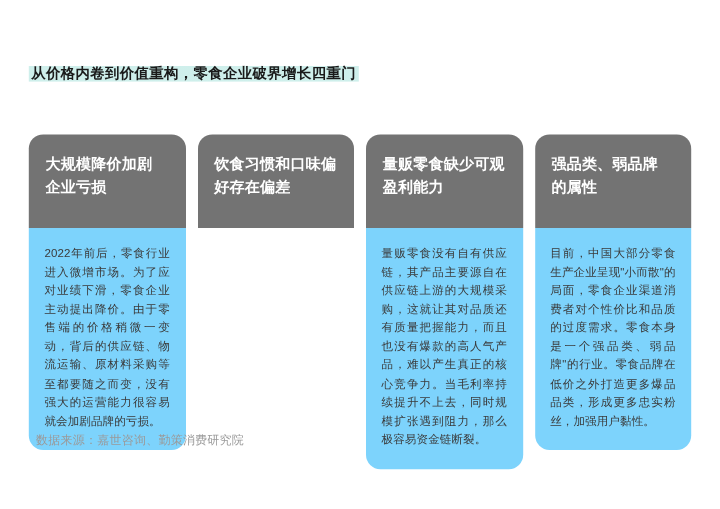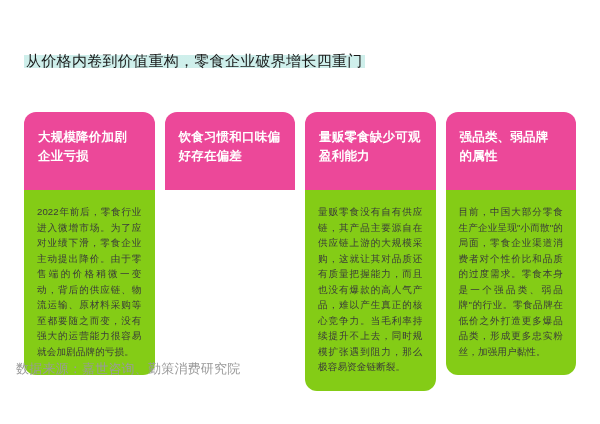--- a/index.html
+++ b/index.html
@@ -22,22 +22,22 @@
   }
   .title-row {
     position: absolute;
     left: 24px;
     top: 48px;
     display: flex;
     align-items: center;
     height: 26px;
   }
   .title-text {
-    font-size: 15px;
-    font-weight: normal;
+    font-size: 12px;
+    font-weight: bold;
     color: #1a1a1a;
     letter-spacing: 0.3px;
     background: linear-gradient(to right, rgba(167,226,219,0.55) 0%, rgba(167,226,219,0.55) 100%);
     background-repeat: no-repeat;
     background-size: 100% 13px;
     background-position: 0 60%;
     padding: 0 2px;
     white-space: nowrap;
   }
   .cards {
@@ -47,48 +47,48 @@
     width: 552px;
     display: flex;
     gap: 10px;
   }
   .card {
     width: 132px;
     display: flex;
     flex-direction: column;
   }
   .card-head {
-    background: #ec4899;
+    background: #737373;
     border-radius: 12px 12px 0 0;
     height: 78px;
     box-sizing: border-box;
     padding: 16px 14px 0 14px;
     color: #ffffff;
     font-size: 12.5px;
     font-weight: bold;
     line-height: 19px;
     letter-spacing: 0.2px;
   }
   .card-body {
-    background: #84cc16;
+    background: #7dd3fc;
     border-radius: 0 0 12px 12px;
     min-height: 140px;
     box-sizing: border-box;
     padding: 14px 13px 16px 13px;
     color: #3a3a3a;
     font-size: 9.6px;
     line-height: 15.5px;
     text-align: justify;
     letter-spacing: 0.1px;
   }
   .source {
     position: absolute;
-    left: 16px;
+    left: 30px;
     top: 360px;
-    font-size: 13px;
+    font-size: 10px;
     color: #9a9a9a;
     letter-spacing: 0.2px;
   }
 </style>
 </head>
 <body>
 
 <div class="page">
 
   <div class="title-row">

